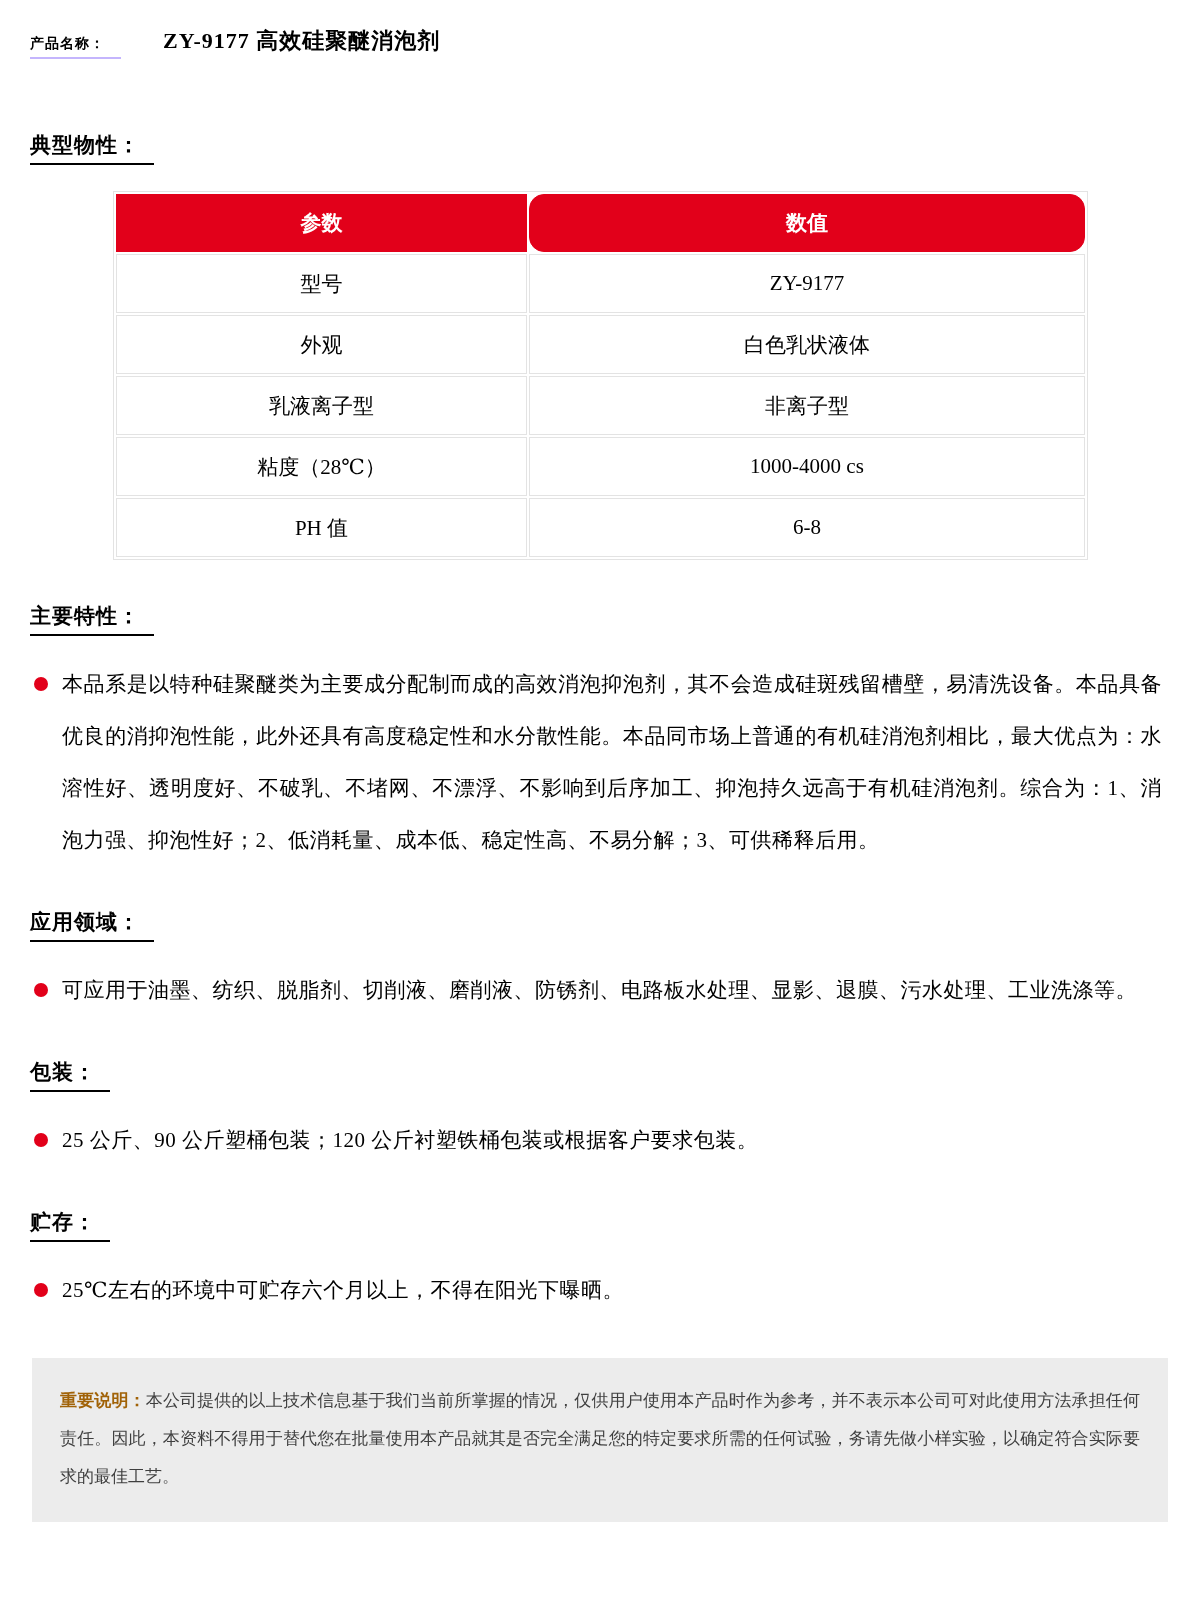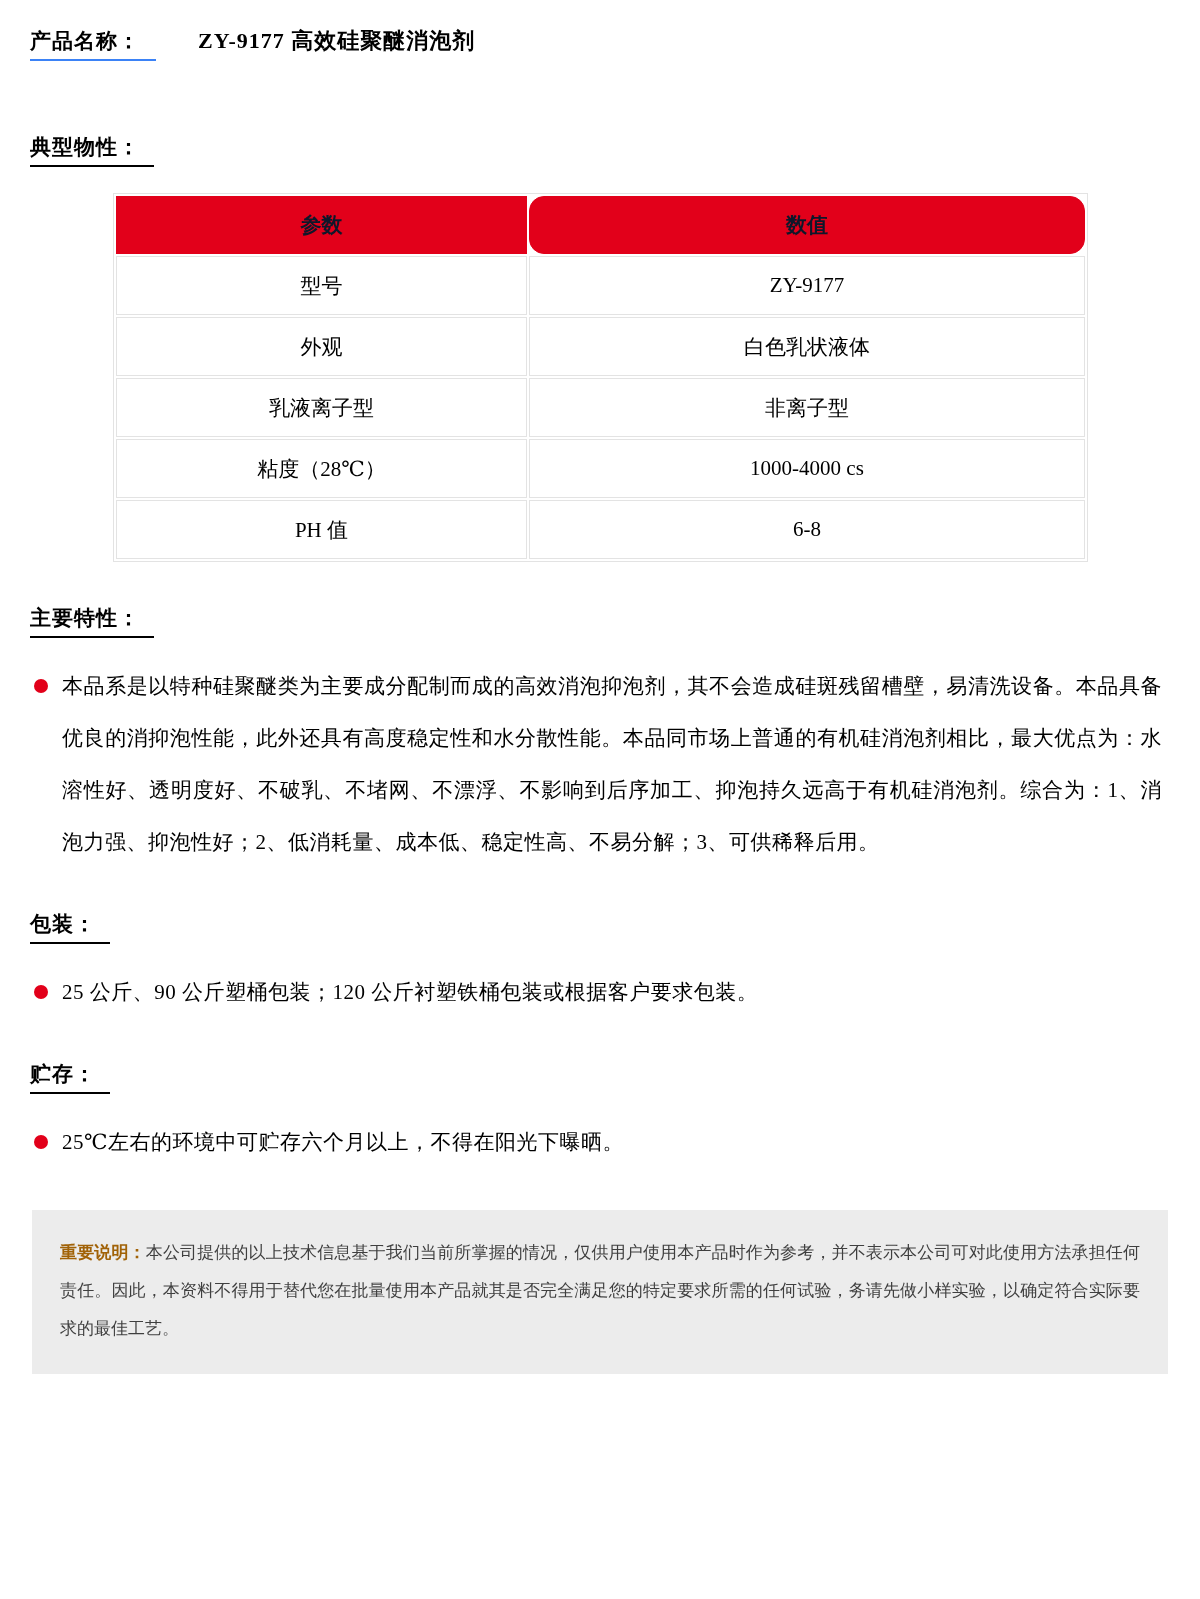--- a/index.html
+++ b/index.html
@@ -21,23 +21,23 @@
     background: #ffffff;
   }
 
   
   .title-row {
     display: flex;
     align-items: baseline;
     margin-top: 6px;
   }
   .product-label {
-    font-size: 21px;
-    font-weight: bold;
-    border-bottom: 2px solid #3b82f6;
+    font-size: 14px;
+    font-weight: bold;
+    border-bottom: 2px solid #c4b5fd;
     padding-bottom: 4px;
     padding-right: 16px;
     letter-spacing: 1px;
   }
   .product-title {
     font-size: 22px;
     font-weight: bold;
     margin-left: 42px;
     letter-spacing: 1px;
   }
@@ -66,21 +66,21 @@
   }
   .props-table th, .props-table td {
     border: 1px solid #e3e3e3;
     text-align: center;
     vertical-align: middle;
     font-size: 21px;
     font-weight: normal;
   }
   .props-table th {
     background: #e2001a;
-    color: #0f172a;
+    color: #ffffff;
     font-weight: bold;
     height: 54px;
     border-color: #e2001a;
   }
   .props-table td { height: 55px; }
   .col-param { width: 42.5%; }
   .col-value { width: 57.5%; border-radius: 15px; }
 
   
   .bullet-row {
@@ -167,20 +167,27 @@
   </div>
 
   <div class="sec">
     <span class="section-heading">主要特性：</span>
     <div class="bullet-row">
       <span class="bullet-dot"></span>
       <div class="bullet-text">本品系是以特种硅聚醚类为主要成分配制而成的高效消泡抑泡剂，其不会造成硅斑残留槽壁，易清洗设备。本品具备优良的消抑泡性能，此外还具有高度稳定性和水分散性能。本品同市场上普通的有机硅消泡剂相比，最大优点为：水溶性好、透明度好、不破乳、不堵网、不漂浮、不影响到后序加工、抑泡持久远高于有机硅消泡剂。综合为：1、消泡力强、抑泡性好；2、低消耗量、成本低、稳定性高、不易分解；3、可供稀释后用。</div>
     </div>
   </div>
 
+  <div class="sec">
+    <span class="section-heading">应用领域：</span>
+    <div class="bullet-row">
+      <span class="bullet-dot"></span>
+      <div class="bullet-text">可应用于油墨、纺织、脱脂剂、切削液、磨削液、防锈剂、电路板水处理、显影、退膜、污水处理、工业洗涤等。</div>
+    </div>
+  </div>
 
 
   <div class="sec">
     <span class="section-heading">包装：</span>
     <div class="bullet-row">
       <span class="bullet-dot"></span>
       <div class="bullet-text">25 公斤、90 公斤塑桶包装；120 公斤衬塑铁桶包装或根据客户要求包装。</div>
     </div>
   </div>
 

